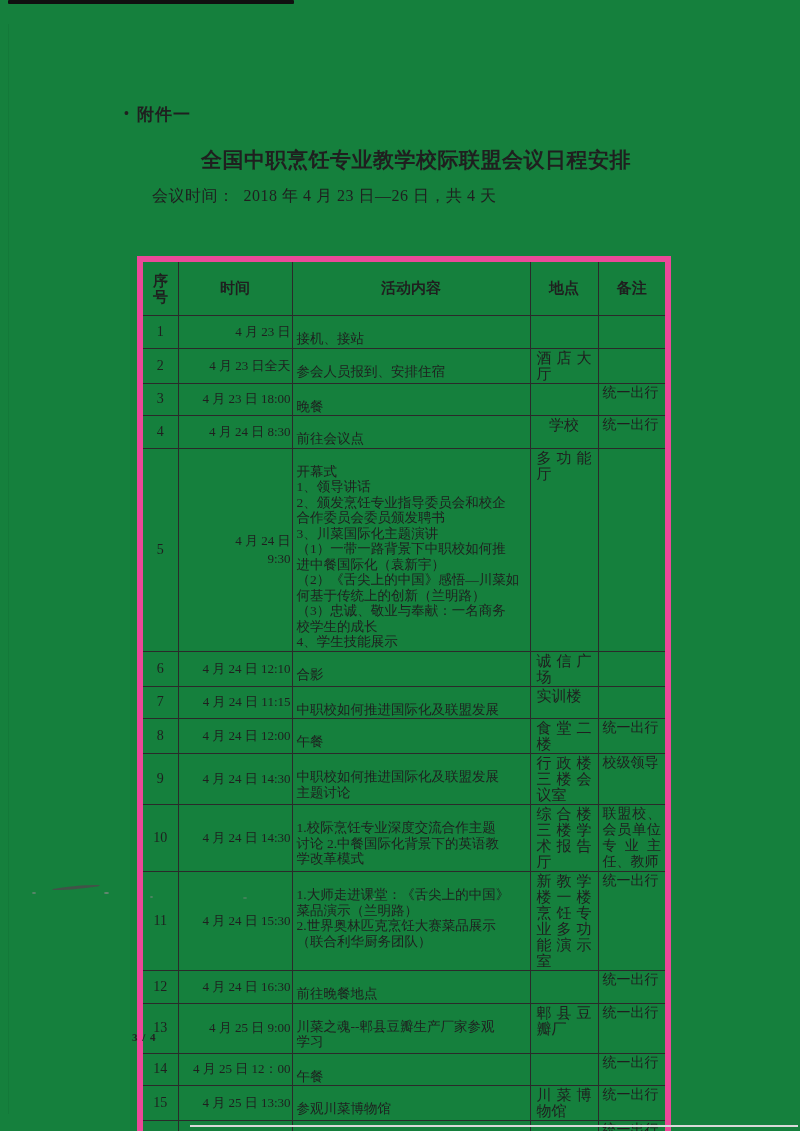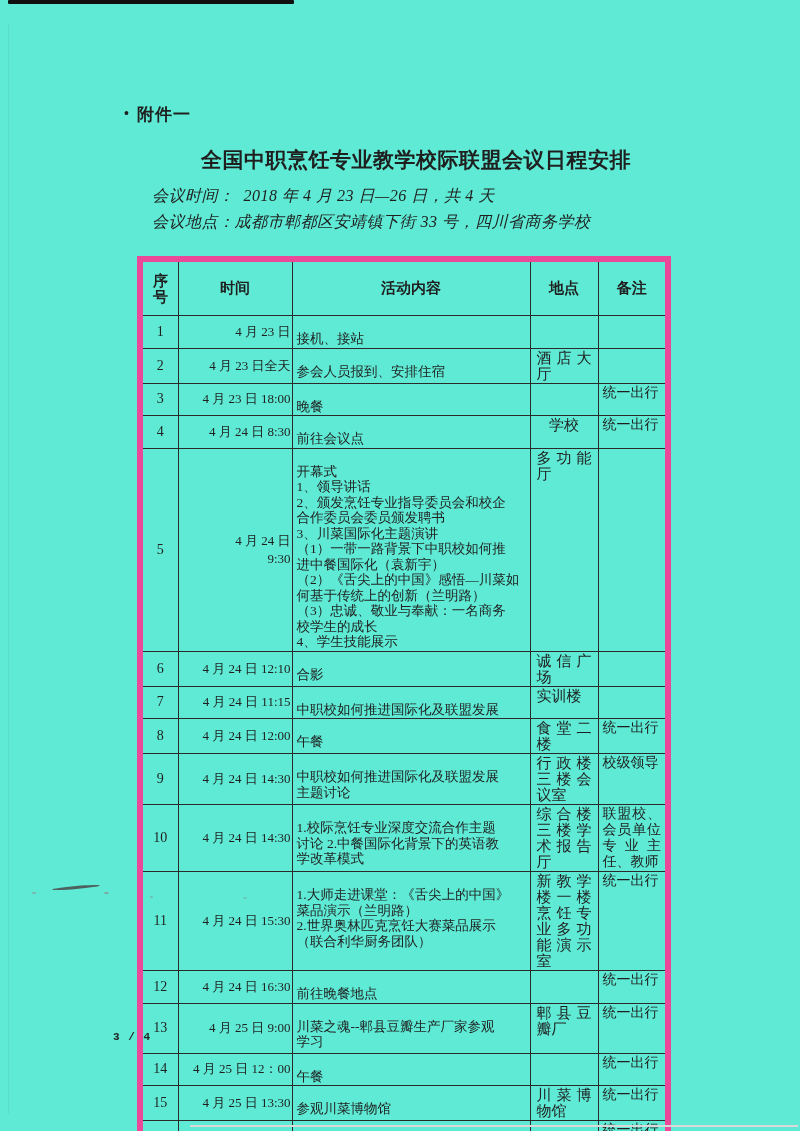--- a/index.html
+++ b/index.html
@@ -4,21 +4,21 @@
 <style>
   html, body { margin: 0; padding: 0; }
   body {
     width: 800px; height: 1131px;
     background: #ffffff;
     font-family: "Liberation Serif", "DejaVu Serif", serif;
     color: #1f1f1f;
     position: relative;
     overflow: hidden;
   }
-  .page { position: absolute; inset: 0; background: #5eead4; }
+  .page { position: absolute; inset: 0; background: #15803d; }
 
   
   .top-streak { position: absolute; left: 8px; top: 0; width: 286px; height: 4px; background: #101010; border-radius: 1px; }
   .left-edge-line { position: absolute; left: 8px; top: 24px; width: 1px; height: 1090px; background: rgba(0,0,0,0.05); }
   .bottom-line { position: absolute; left: 190px; top: 1125px; width: 608px; height: 2px; background: #d9d9d9; }
   .smudge { position: absolute; left: 52px; top: 886px; width: 48px; height: 3px; background: #4a4a4a; border-radius: 50%; transform: rotate(-5deg); opacity: .85; }
   .dot { position: absolute; border-radius: 50%; background: #8a8a8a; }
   .d1 { left: 32px;  top: 892px; width: 4px; height: 2px; opacity:.6; }
   .d2 { left: 104px; top: 892px; width: 5px; height: 2px; opacity:.7; }
   .d3 { left: 150px; top: 896px; width: 3px; height: 2px; opacity:.5; }
@@ -28,21 +28,21 @@
 
   .attachment { position: absolute; left: 124px; top: 103px; font-size: 17px; font-weight: bold; letter-spacing: 1px; }
   .attachment .bullet { font-size: 14px; margin-right: 7px; vertical-align: 2px; }
 
   .doc-title {
     position: absolute; left: 0; top: 146px; width: 800px;
     text-align: center; padding-left: 32px; box-sizing: border-box;
     font-size: 21px; font-weight: bold; letter-spacing: 0.5px;
   }
 
-  .meta { position: absolute; left: 152px; font-size: 16px; white-space: pre; letter-spacing: 0.5px; font-style: italic; }
+  .meta { position: absolute; left: 152px; font-size: 16px; white-space: pre; letter-spacing: 0.5px; }
   .meta-time  { top: 186px; }
   .meta-place { top: 212px; }
 
   
   table.schedule {
     position: absolute; left: 137px; top: 256px;
     border-collapse: collapse; table-layout: fixed;
     width: 528px;
     border: 6px solid #ec4899;
     font-size: 14px;
@@ -89,41 +89,40 @@
   .schedule tbody tr:nth-child(10) { height: 66px; }
   .schedule tbody tr:nth-child(11) { height: 92px; }
   .schedule tbody tr:nth-child(12) { height: 18px; }
   .schedule tbody tr:nth-child(13) { height: 50px; }
   .schedule tbody tr:nth-child(14) { height: 18px; }
   .schedule tbody tr:nth-child(15) { height: 33px; }
   .schedule tbody tr:nth-child(16) { height: 18px; }
   .schedule tbody tr:nth-child(17) { height: 18px; }
 
   .page-number {
-    position: absolute; left: 113px; top: 1031px;
-    font-family: Liberation Mono, monospace;
+    position: absolute; left: 132px; top: 1031px;
+    font-family: Liberation Serif, serif;
     font-size: 11px; font-weight: bold; letter-spacing: 1px; color: #222; text-align: center;
   }
 </style>
 </head>
 <body>
 
 <div class="page">
 
   <div class="top-streak"></div>
   <div class="left-edge-line"></div>
 
   <div class="attachment">
     <span class="bullet">•</span><span>附件一</span>
   </div>
 
   <div class="doc-title">全国中职烹饪专业教学校际联盟会议日程安排</div>
 
   <div class="meta meta-time">会议时间：  2018 年 4 月 23 日—26 日，共 4 天</div>
-  <div class="meta meta-place">会议地点：成都市郫都区安靖镇下街 33 号，四川省商务学校</div>
 
   <table class="schedule">
     <colgroup>
       <col style="width:38px">
       <col style="width:114px">
       <col style="width:238px">
       <col style="width:68px">
       <col style="width:70px">
     </colgroup>
     <thead>

